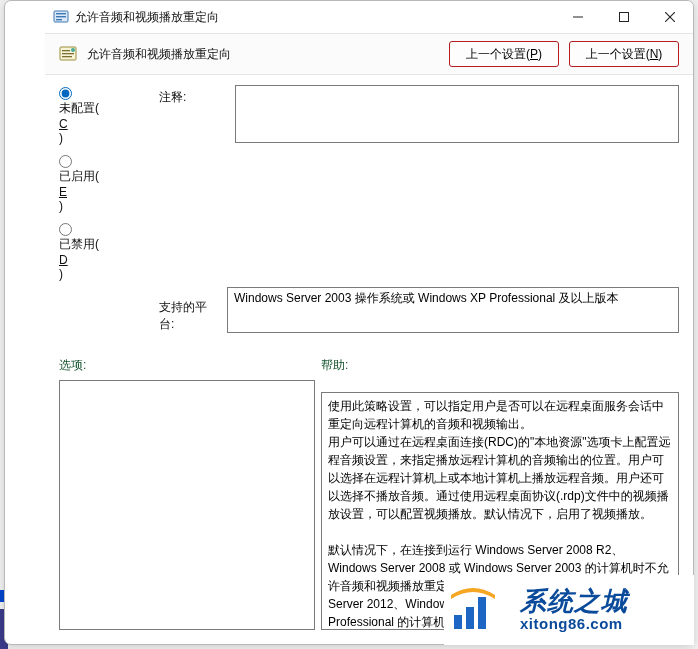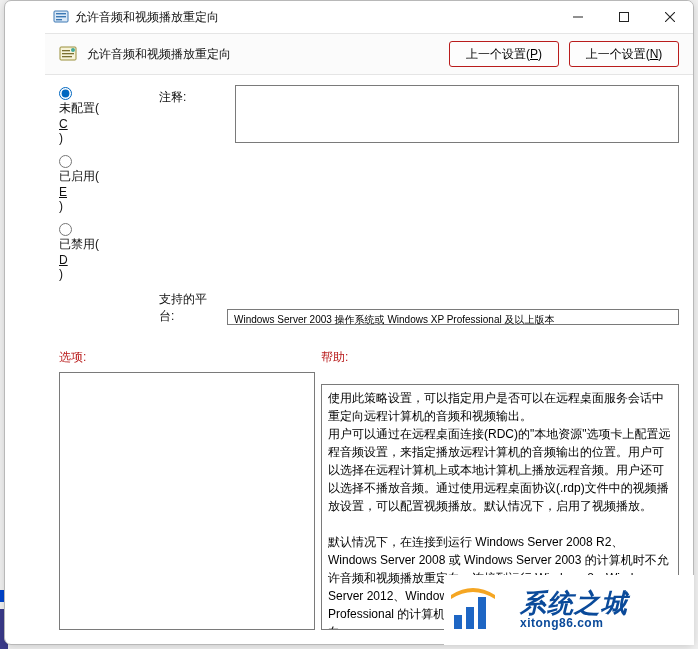--- a/index.html
+++ b/index.html
@@ -138,34 +138,34 @@
 
   .platform-row {
     display:flex;
     gap:8px;
     align-items:flex-end;
     margin-left: 100px;
   }
   .platform-label { width:60px; padding-top:4px; color:#111;}
   .platform-box {
     flex:1;
-    height: 16px;
+    height: 46px;
     border:1px solid #7a7a7a;
     background:#fff;
-    font-size:10px;
+    font-size:12px;
     padding:3px 6px;
     line-height:1.3;
     overflow:hidden;
   }
 
   .section-labels {
     display:flex;
     margin-top: 18px;
     font-size:12px;
-    color:#b91c1c;
+    color:#14532d;
     justify-content:center;
   }
   .section-labels .left-lbl { width: 262px; }
   .section-labels .right-lbl { flex:1; }
 
   .panels {
     flex:1;
     display:flex;
     gap:6px;
     min-height:0;
@@ -195,21 +195,21 @@
     padding-left:4px;
     z-index:10;
   }
   .watermark .logo-mark {
     width:50px;height:50px;
   }
   .watermark .logo-text {
     display:flex;flex-direction:column;line-height:1.05;
   }
   .watermark .brand-cn { font-size:26px; font-weight:700; color:#0a4a9a; font-style:italic; letter-spacing:1px;}
-  .watermark .brand-url { font-size:12px; font-weight:700; color:#0a4a9a; letter-spacing:0.5px;}
+  .watermark .brand-url { font-size:15px; font-weight:700; color:#0a4a9a; letter-spacing:0.5px;}
   
   .bg-strip { position:absolute; left:0; bottom:0; width:8px; height:40px; background:#3a3a8a; }
   .bg-strip2 { position:absolute; left:0; top:590px; width:8px; height:12px; background:#0044cc; }
 </style>
 </head>
 <body>
 
 <div class="bg-strip"></div>
 <div class="bg-strip2"></div>
 

